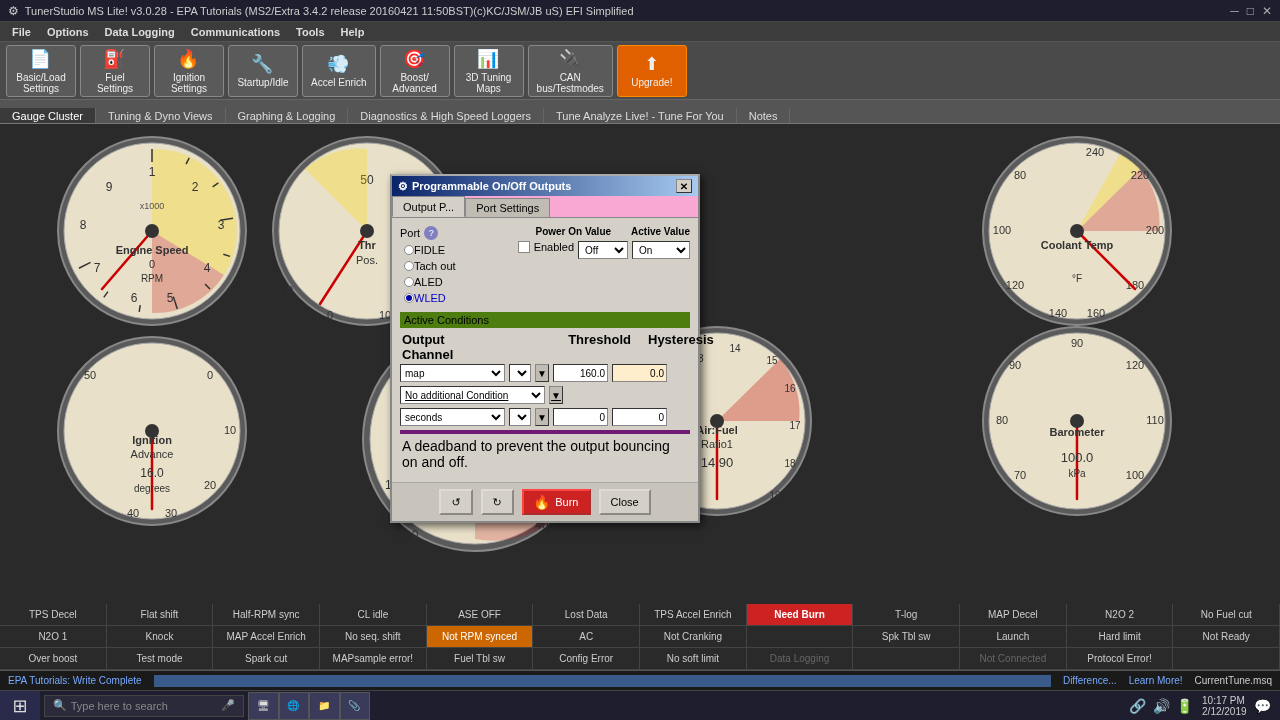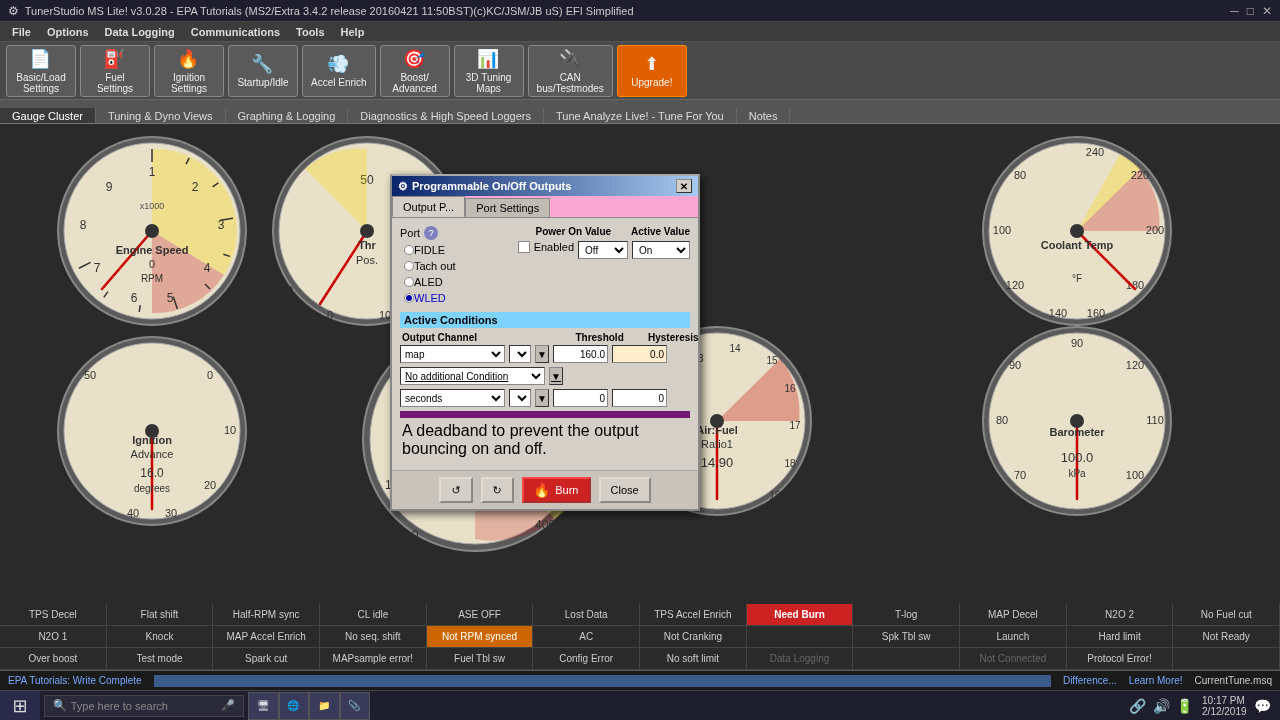--- a/index.html
+++ b/index.html
@@ -229,35 +229,35 @@
     }
     .dialog-select {
       font-size: 10px;
       background: white;
       border: 1px inset #888;
       padding: 1px 2px;
       height: 18px;
     }
 
     .active-conditions-header {
-      background: #7dd3fc;
+      background: #4d7c0f;
       padding: 2px 4px;
-      font-weight: bold;
+      font-weight: normal;
       font-size: 11px;
       margin-bottom: 4px;
     }
 
     .col-headers {
       display: flex;
       gap: 4px;
       margin-bottom: 2px;
       padding-left: 2px;
     }
     .col-header {
-      font-size: 10px;
+      font-size: 13px;
       font-weight: bold;
       color: #000;
     }
     .col-header.channel { width: 120px; }
     .col-header.threshold { width: 65px; margin-left: 44px; }
     .col-header.hysteresis { width: 55px; padding-left: 13px; }
 
     .condition-row {
       display: flex;
       align-items: center;
@@ -309,24 +309,24 @@
     }
     .no-add-select {
       width: 145px;
       font-size: 10px;
       background: white;
       border: 1px inset #888;
       height: 18px;
     }
 
     .deadband-text {
-      font-size: 16px;
+      font-size: 14px;
       color: #000;
       padding: 4px 2px;
-      border-top: 7px solid #701a75;
+      border-top: 4px solid #701a75;
       margin-top: 4px;
     }
 
     .dialog-footer {
       display: flex;
       justify-content: center;
       gap: 8px;
       padding: 6px 8px;
       border-top: 1px solid #aaa;
       background: #c8c4bc;

